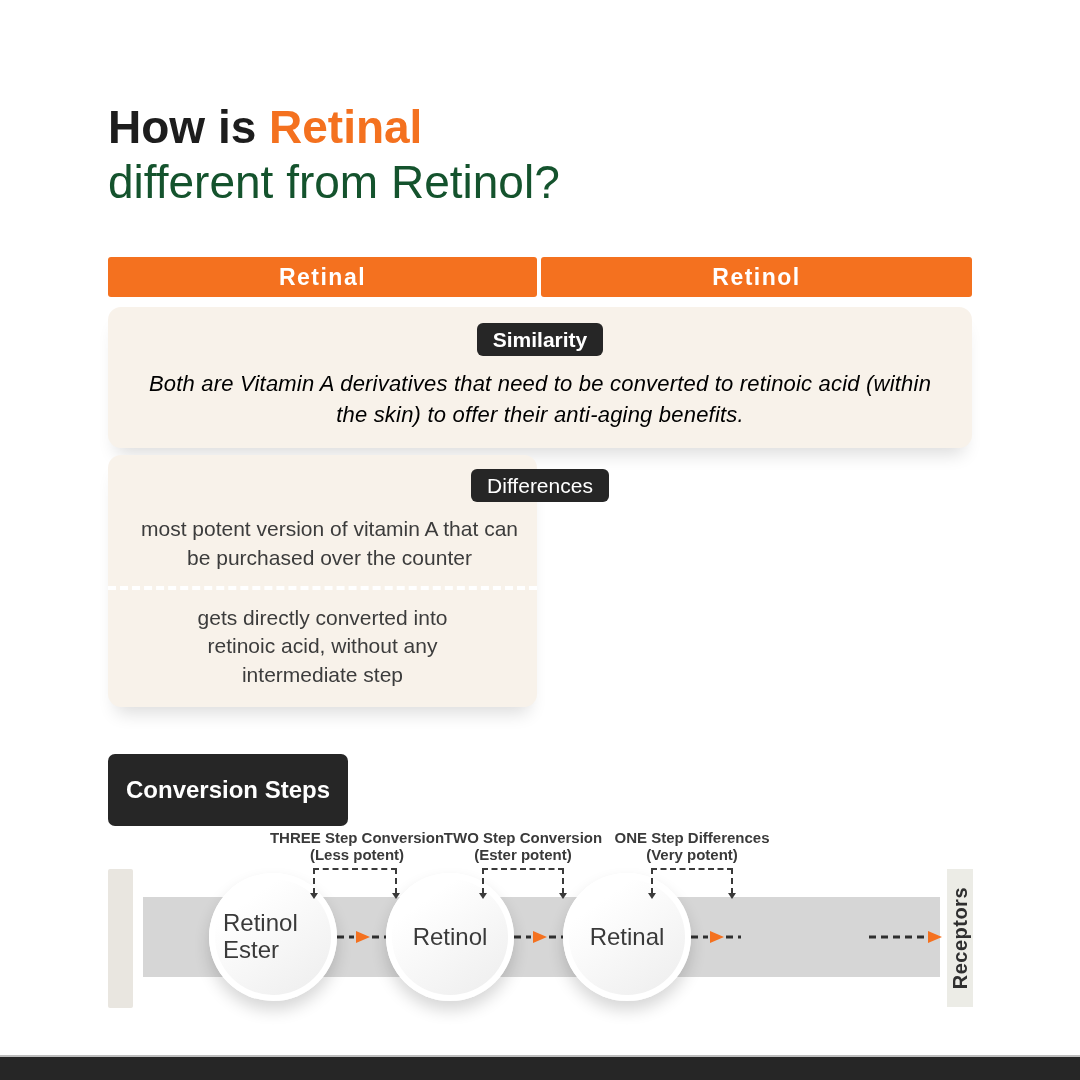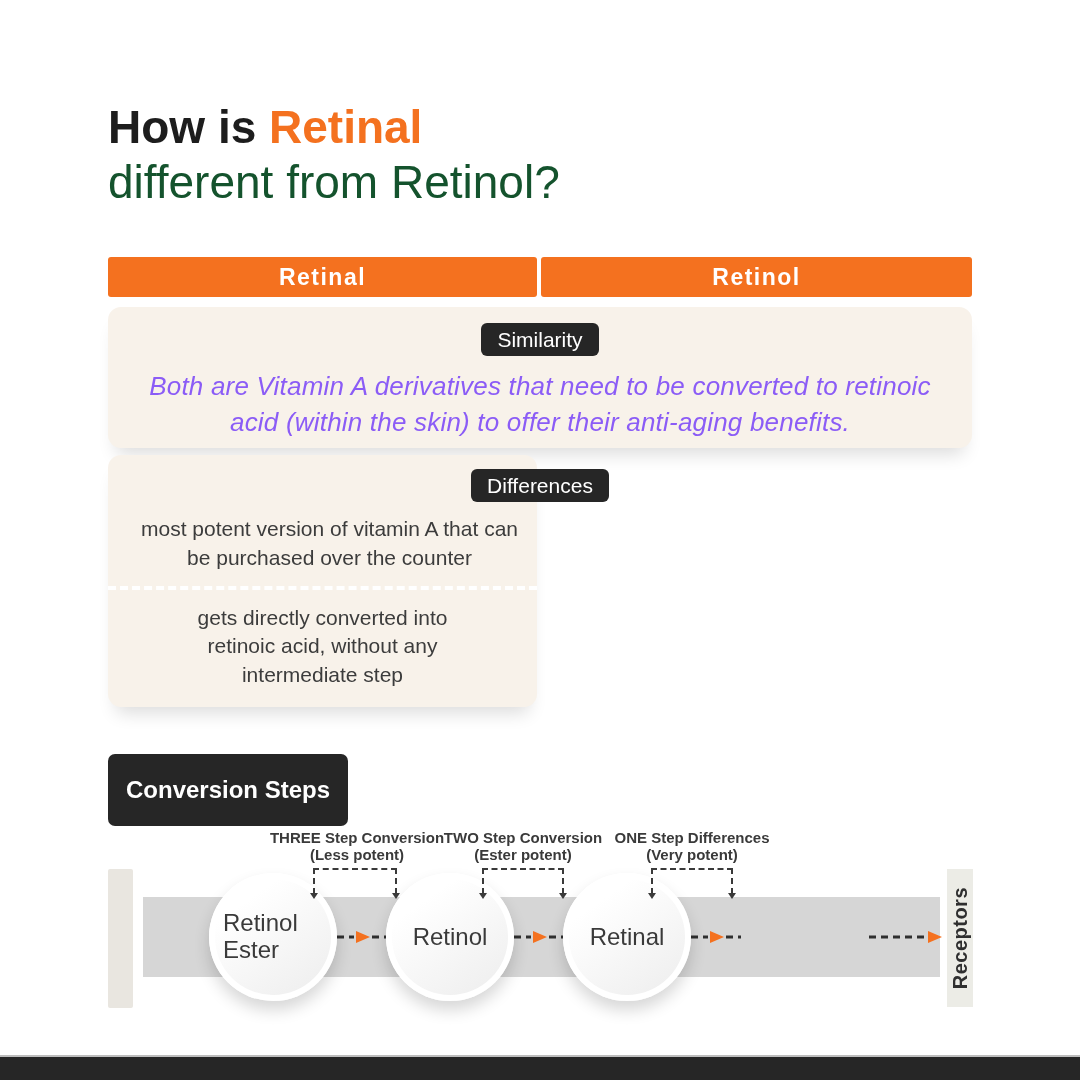--- a/index.html
+++ b/index.html
@@ -15,23 +15,23 @@
   
   .hdr{position:absolute;top:257px;height:40px;background:#f4711f;border-radius:3px;
        display:flex;align-items:center;justify-content:center;color:#fff;font-weight:700;
        font-size:23px;letter-spacing:1.5px;}
   .hdr.left{left:108px;width:429px;}
   .hdr.right{left:541px;width:431px;}
   .panel{background:#f8f2ea;border-radius:13px;box-shadow:0 14px 18px -8px rgba(0,0,0,.14);}
   .sim{position:absolute;left:108px;top:307px;width:864px;height:141px;text-align:center;}
   .badge{display:inline-block;background:#262626;color:#fff;border-radius:6px;
          font-size:21px;padding:4px 16px;line-height:1.2;}
-  .sim .badge{margin-top:16px;}
-  .sim-text{margin:13px auto 0;max-width:790px;font-style:italic;font-size:26px;
-            line-height:1.38;color:#8b5cf6;letter-spacing:.2px;}
+  .sim .badge{margin-top:16px;font-weight:bold;}
+  .sim-text{margin:13px auto 0;max-width:790px;font-style:italic;font-size:22px;
+            line-height:1.38;color:#000000;letter-spacing:.2px;}
   .diffcol{position:absolute;top:455px;width:429px;height:252px;}
   .diffcol.left{left:108px;}
   .diffcol.right{left:541px;}
   .diff-row1{height:135px;box-sizing:border-box;border-bottom:4px dashed #ffffff;
              display:flex;align-items:center;justify-content:center;padding-top:46px;padding-left:14px;}
   .diff-row2{height:113px;display:flex;align-items:center;justify-content:center;}
   .diff-text{font-size:21px;line-height:1.35;color:#3c3c3c;text-align:center;}
   .w400{max-width:400px;} .w320{max-width:320px;} .w310{max-width:310px;} .w300{max-width:300px;}
   .diff-badge-wrap{position:absolute;left:108px;top:469px;width:864px;text-align:center;z-index:5;}
   

